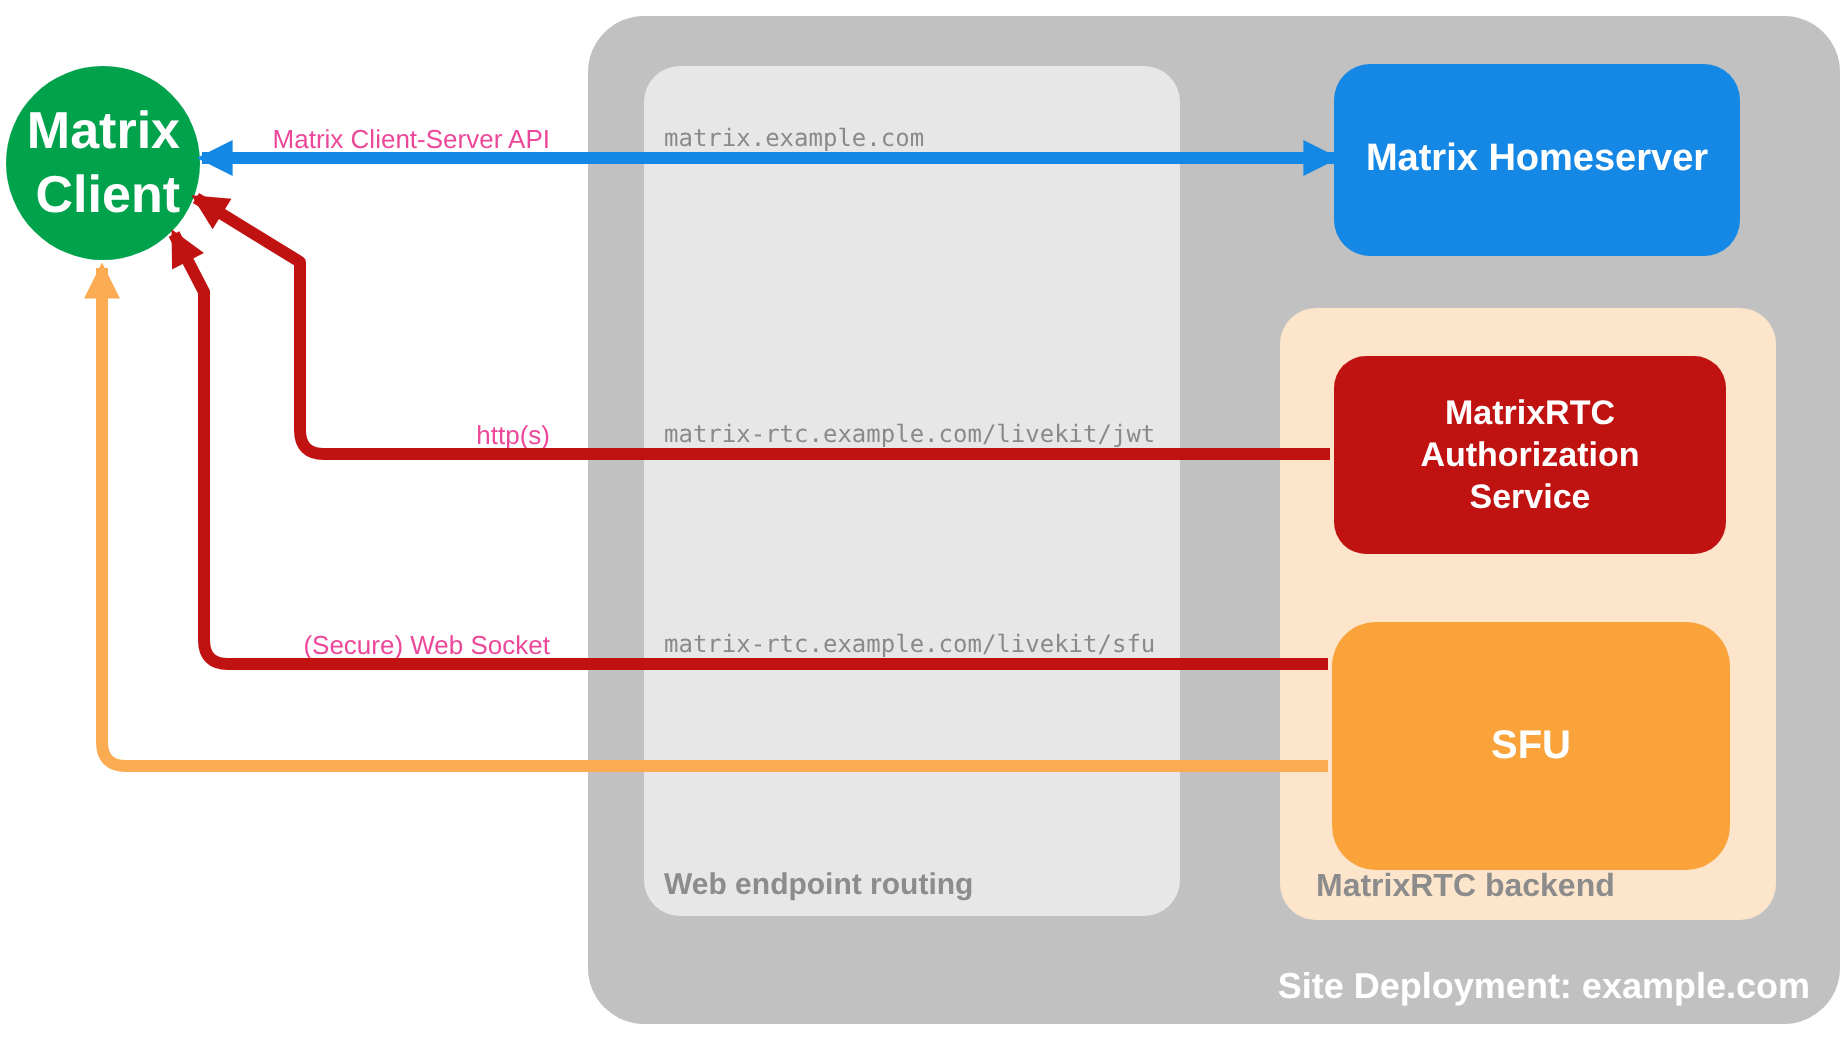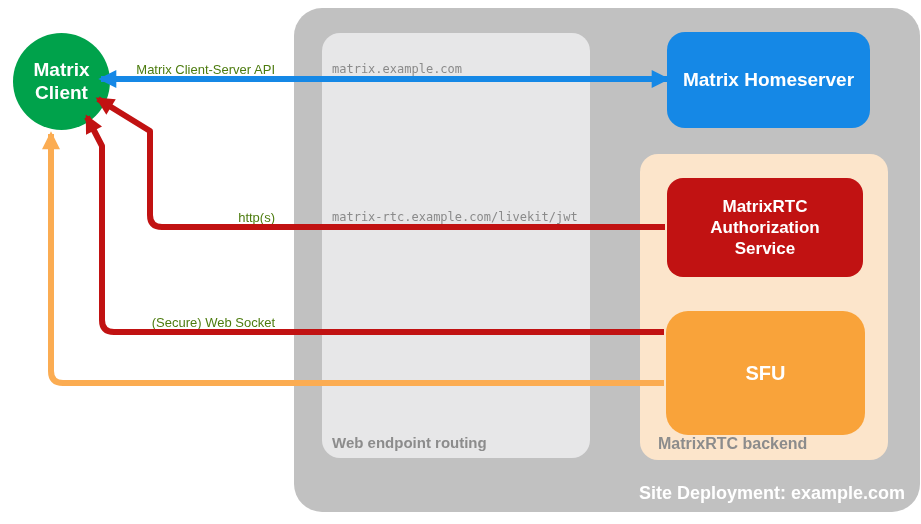--- a/index.html
+++ b/index.html
@@ -23,22 +23,22 @@
     position: absolute; left: 640px; top: 154px; width: 248px; height: 306px;
     background: #fce5cb; border-radius: 18px;
   }
 
   
   .node {
     position: absolute; display: flex; align-items: center; justify-content: center;
     color: #ffffff; font-weight: bold; text-align: center; line-height: 1.25;
   }
   .client-circle {
-    left: 13px; top: 33px; width: 97px; height: 97px; border-radius: 50%;
-    background: #00a24b; font-size: 19px; line-height: 1.2; padding: 0 10px;
+    left: 3px; top: 33px; width: 97px; height: 97px; border-radius: 50%;
+    background: #00a24b; font-size: 26px; line-height: 1.2; padding: 0 10px; text-align: right;
   }
   .homeserver {
     left: 667px; top: 32px; width: 203px; height: 96px; border-radius: 18px;
     background: #1588e6; font-size: 19px;
   }
   .auth-service {
     left: 667px; top: 178px; width: 196px; height: 99px; border-radius: 16px;
     background: #c11212; font-size: 17px; padding: 12px 14px;
   }
   .sfu {
@@ -50,21 +50,21 @@
   .endpoint {
     position: absolute; left: 332px;
     font-family: "DejaVu Sans Mono", "Liberation Mono", monospace;
     font-size: 12px; color: #8a8a8a; white-space: nowrap;
   }
   .ep-homeserver { top: 62px; }
   .ep-jwt { top: 210px; }
   .ep-sfu { top: 315px; }
 
   .arrow-label {
-    position: absolute; right: 646px; font-size: 13px; color: #4d7c0f;
+    position: absolute; right: 646px; font-size: 13px; color: #ec4899;
     white-space: nowrap; text-align: right;
   }
   .al-api { top: 62px; }
   .al-http { top: 210px; }
   .al-ws { top: 315px; text-align: right; }
   .al-webrtc { top: 366px; }
 
   .group-label {
     position: absolute; font-weight: bold; color: #8c8c8c; white-space: nowrap;
   }
@@ -102,20 +102,21 @@
   <div class="node auth-service">
     <span>MatrixRTC Authorization Service</span>
   </div>
 
   <div class="node sfu">
     <span>SFU</span>
   </div>
 
   <div class="endpoint ep-homeserver">matrix.example.com</div>
   <div class="endpoint ep-jwt">matrix-rtc.example.com/livekit/jwt</div>
+  <div class="endpoint ep-sfu">matrix-rtc.example.com/livekit/sfu</div>
 
   <div class="arrow-label al-api">Matrix Client-Server API</div>
   <div class="arrow-label al-http">http(s)</div>
   <div class="arrow-label al-ws">(Secure) Web Socket</div>
 
   <div class="group-label gl-routing">Web endpoint routing</div>
   <div class="group-label gl-backend">MatrixRTC backend</div>
   <div class="gl-site">Site Deployment: example.com</div>
 
   <svg class="arrows-layer" width="921" height="524" viewBox="0 0 921 524" xmlns="http://www.w3.org/2000/svg">

